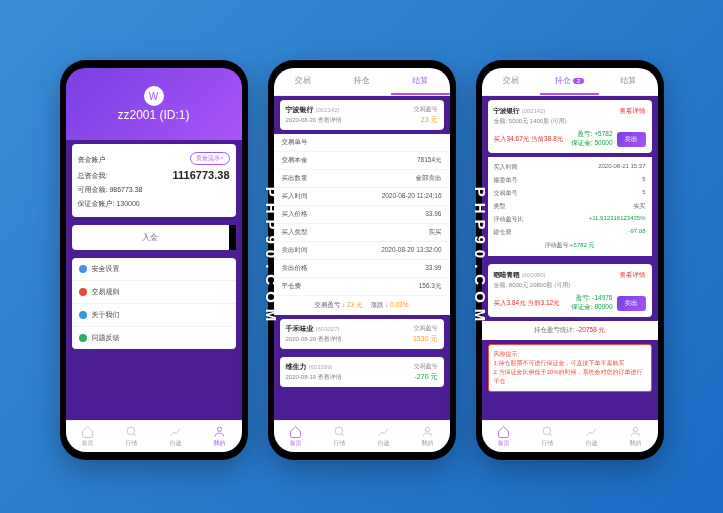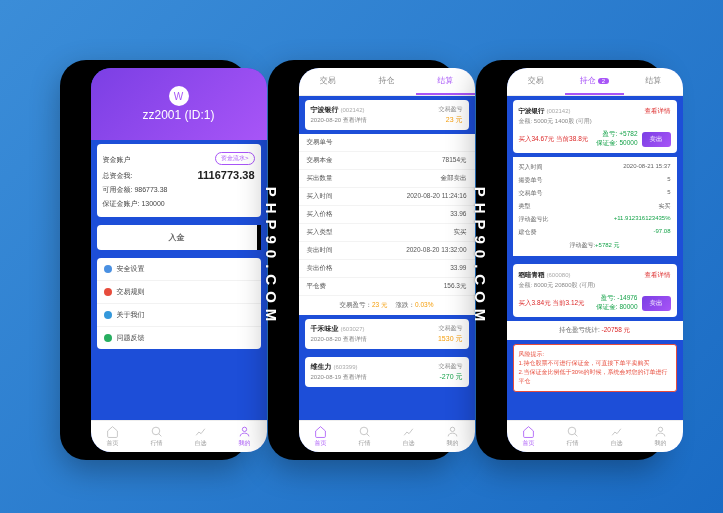--- a/index.html
+++ b/index.html
@@ -11,45 +11,44 @@
 }
 .phones { display: flex; justify-content: center; gap: 20px; padding-top: 60px; }
 .phone {
   width: 188px; height: 400px;
   background: #000; border-radius: 26px;
   padding: 8px 6px;
   box-shadow: 0 10px 30px rgba(0,0,0,.3);
 }
 .screen {
   width: 100%; height: 100%;
-  background: #1d4ed8; border-radius: 20px;
+  background: #4c1d95; border-radius: 20px;
   overflow: hidden; display: flex; flex-direction: column;
   font-size: 8px;
-  margin-left: 25px;
 }
 .wm {
   position: absolute; top: 50%; transform: translateY(-50%);
   writing-mode: vertical-rl; color: #fff;
   font-weight: 700; font-size: 15px; letter-spacing: 6px;
   text-shadow: 0 1px 2px rgba(0,0,0,.2);
 }
 .wm1 { left: 263px; } .wm2 { left: 472px; }
 
 
 .p1-hdr { height: 72px; background: linear-gradient(135deg,#7b3fe4,#a855f7);
   display:flex; flex-direction:column; align-items:center; justify-content:center; color:#fff; position:relative;}
 .p1-hdr .ico { width:20px;height:20px;border-radius:50%;background:#fff;color:#a855f7;
   display:flex;align-items:center;justify-content:center;font-size:10px;margin-bottom:2px;}
 .card { background:#fff; margin:4px 6px; border-radius:4px; padding:6px; font-size:7px; color:#444;}
 .card-row { display:flex; justify-content:space-between; align-items:flex-end; padding:2px 0;}
 .big { font-size:11px; font-weight:700; color:#222;}
 .btn-outline { border:1px solid #a855f7; color:#a855f7; padding:1px 5px; border-radius:8px; font-size:6px;}
 .split { display:flex; background:#fff; margin:4px 6px; border-radius:4px;}
 .split > div { flex:1; text-align:center; padding:7px 0; font-size:8px; color:#666;}
-.split > div:first-child { border-right:4px solid #000000;font-weight:bold;}
+.split > div:first-child { border-right:7px solid #000000;}
 .menu { background:#fff; margin:4px 6px; border-radius:4px;}
 .menu-row { display:flex; align-items:center; gap:5px; padding:6px 7px; border-bottom:1px solid #f2f2f2; font-size:7px; color:#444;}
 .menu-row:last-child{border-bottom:none;}
 .mi { width:8px;height:8px;border-radius:50%;}
 .blue{background:#4a90e2}.red{background:#e74c3c}.cyan{background:#3498db}.grn{background:#27ae60}
 
 
 .tabs { display:flex; background:#fff; border-bottom:1px solid #eee;}
 .tab { flex:1; text-align:center; padding:7px 0; font-size:8px; color:#888;}
 .tab.active { color:#a855f7; border-bottom:2px solid #a855f7;}

